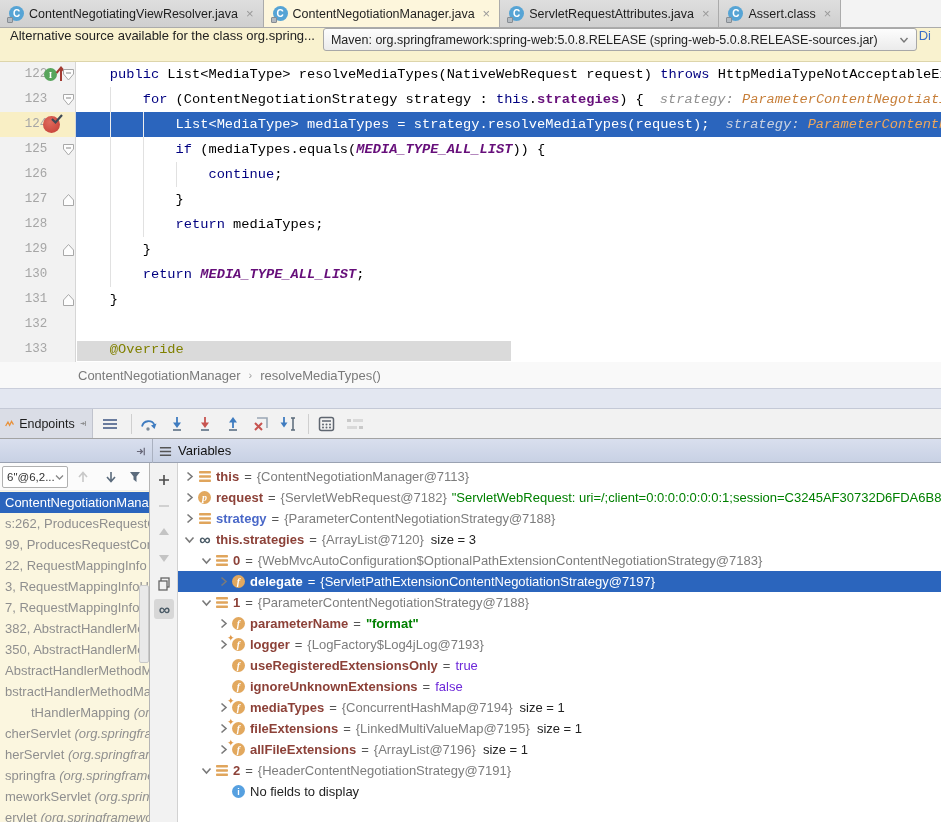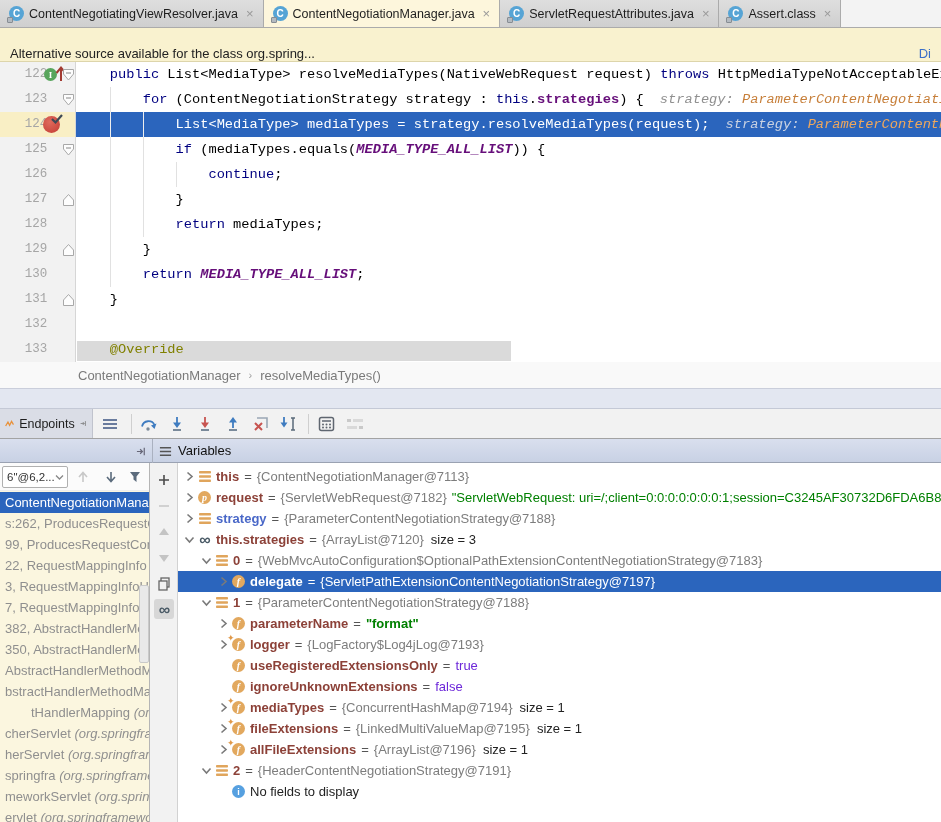--- a/index.html
+++ b/index.html
@@ -6,21 +6,21 @@
 html,body{background:#fff}
 #app{position:relative;width:941px;height:822px;background:#fff;font-family:"Liberation Sans",sans-serif;overflow:hidden}
 
 .tabbar{position:absolute;left:0;top:0;width:100%;height:28px;background:#f3f3f3;border-bottom:1px solid #ababab;display:flex}
 .tab{display:flex;align-items:center;gap:5px;padding:0 9px;background:linear-gradient(#dedede,#cfcfcf);border-right:1px solid #ababab;font-size:12.5px;color:#1e1e1e}
 .tab.sel{background:#fdf6dc}
 .cicon{position:relative;width:15px;height:15px;border-radius:50%;background:#56a4d5;color:#fff;font-size:10px;font-weight:bold;display:flex;align-items:center;justify-content:center;flex:none}
 .cicon .lock{position:absolute;left:-2px;bottom:-2px;width:6px;height:6px;background:#b4bac0;border:1px solid #878d93;border-radius:1px}
 .tab .close{color:#999;font-size:13px;margin-left:3px;line-height:13px}
 
-.notif{position:absolute;top:28px;height:34px;left:0;width:100%;background:#f9f2cf;display:flex;align-items:flex-end;padding:0 10px;font-size:13px;color:#222;border-bottom:1px solid #ddd5ab}
+.notif{position:absolute;top:28px;height:34px;left:0;width:100%;background:#f9f2cf;display:flex;align-items:flex-start;padding:0 10px;font-size:13px;color:#222;border-bottom:1px solid #ddd5ab}
 .combo{margin-left:8px;width:594px;height:23px;background:linear-gradient(#fdfdfd,#ebebeb);border:1px solid #a8a8a8;border-radius:3px;display:flex;align-items:center;padding:0 7px;font-size:12.5px;color:#222;flex:none}
 .combo .chev{margin-left:auto}
 .notif .link{margin-left:auto;color:#3a6fc8;font-size:13px}
 
 .editor{position:absolute;top:62px;left:0;width:941px;height:300px;background:#fff;overflow:hidden}
 .gutter{position:absolute;left:0;top:0;width:76px;height:300px;background:#f2f2f2;border-right:1px solid #d6d6d6}
 .gutter-hl{position:absolute;left:0;top:50px;width:75px;height:25px;background:#f9efc5}
 .exec-bg{position:absolute;left:76px;right:0;top:50px;height:25px;background:#2b65bd}
 .lnum{position:absolute;left:16px;width:40px;text-align:center;font-family:"Liberation Mono",monospace;font-size:12.5px;color:#a6a6a6;line-height:25px;height:25px}
 .code-line{position:absolute;left:77px;height:25px;line-height:25px;font-family:"Liberation Mono",monospace;font-size:13.7px;white-space:pre;color:#000}
@@ -103,20 +103,26 @@
         <span class="close">×</span>
       </div>
       <div class="tab">
         <span class="cicon">C<span class="lock"></span></span>
         <span>Assert.class</span>
         <span class="close">×</span>
       </div>
     </div>
   <div class="notif">
     <span>Alternative source available for the class org.spring...</span>
+    <div class="combo">
+      <span>Maven: org.springframework:spring-web:5.0.8.RELEASE (spring-web-5.0.8.RELEASE-sources.jar)</span>
+      <span class="chev"><svg width="10" height="8" viewBox="0 0 10 8">
+            <polyline points="1.5,2 5,6 8.5,2" fill="none" stroke="#777" stroke-width="1.4"></polyline>
+          </svg></span>
+    </div>
     <span class="link">Di</span>
   </div>
   <div class="editor">
     <div class="gutter">
       <div class="gutter-hl"></div>
     <div class="lnum" style="top: 0px;">122</div>
         <div style="position:absolute;left:44px;top:6px;width:13px;height:13px;border-radius:50%;background:#58a55c;color:#fff;font:bold 9px 'Liberation Serif',serif;display:flex;align-items:center;justify-content:center">I</div>
         <svg style="position:absolute;left:54px;top:3px" width="14" height="17" viewBox="0 0 14 17">
           <path d="M7 16 V4 M2.5 8 L7 2.5 L11.5 8" fill="none" stroke="#a23b32" stroke-width="2"></path>
         </svg>

